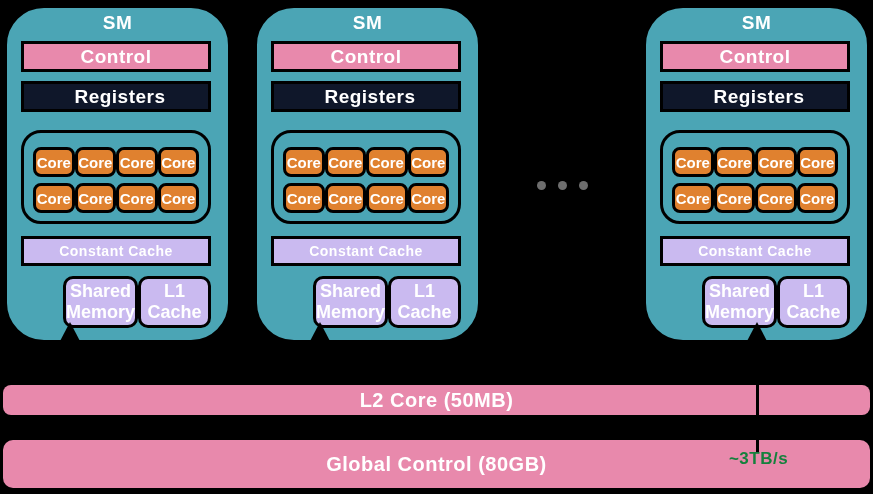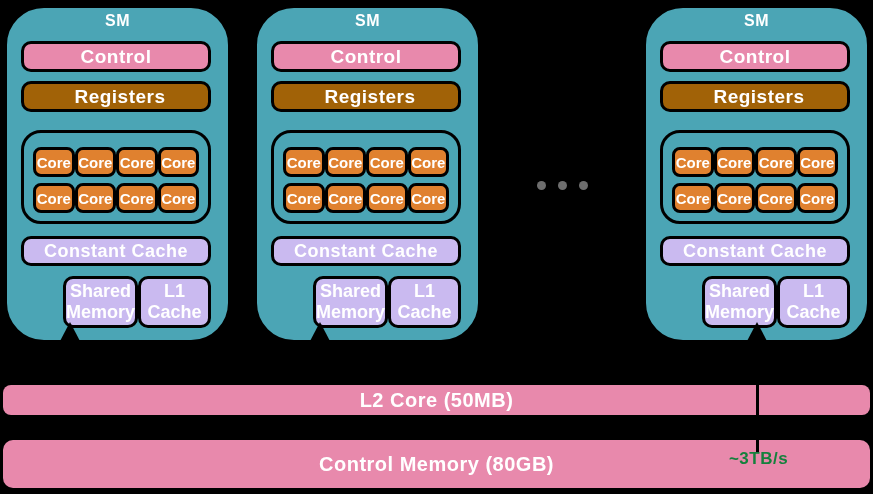--- a/index.html
+++ b/index.html
@@ -13,44 +13,44 @@
   .sm {
     position:absolute; top:5px; width:227px; height:338px;
     background:#4BA5B5; border:3px solid #000; border-radius:40px;
     box-sizing:border-box;
   }
   .sm-1 { left:4px; }
   .sm-2 { left:254px; }
   .sm-3 { left:643px; }
   .sm-title {
     position:absolute; top:4px; left:0; width:100%;
-    text-align:center; font-size:16px; letter-spacing:0.5px;
+    text-align:center; font-size:19px; letter-spacing:0.5px;
   }
   .row-box {
     position:absolute; left:14px; right:17px; height:31px;
-    border:3px solid #000; border-radius:10px; box-sizing:border-box;
+    border:3px solid #000; border-radius:0; box-sizing:border-box;
     display:flex; align-items:center; justify-content:center;
     font-size:19px; letter-spacing:0.5px;
   }
   .control   { top:33px; background:#E889AC; }
-  .registers { top:73px; background:#a16207;padding-left:8px; }
+  .registers { top:73px; background:#0f172a;padding-left:8px; }
   .core-grid {
     position:absolute; top:122px; left:14px; right:17px; height:94px;
     border:3px solid #000; border-radius:20px; box-sizing:border-box;
     display:flex; flex-direction:column; justify-content:space-between;
     padding:14px 9px 8px 9px;
   }
   .core-row { display:flex; justify-content:space-between; }
   .core {
     width:42px; height:30px; background:#E0812F;
     border:3px solid #000; border-radius:8px; box-sizing:border-box;
     display:flex; align-items:center; justify-content:center;
     font-size:15px;
   }
-  .constant { top:228px; height:30px; background:#CABAF0; font-size:18px; }
+  .constant { top:228px; height:30px; background:#CABAF0; font-size:14px; }
   .mem-row { position:absolute; top:268px; left:14px; right:17px; height:52px;
              display:flex; justify-content:space-between;margin-left:42px; }
   .mem-box {
     width:96px; height:52px; background:#CABAF0;
     border:3px solid #000; border-radius:10px; box-sizing:border-box;
     display:flex; align-items:center; justify-content:center; text-align:center;
     font-size:18px; line-height:1.18; white-space:pre-line;
   }
   
   .arrow-up {
@@ -170,16 +170,16 @@
 Memory</div>
       <div class="mem-box">L1
 Cache</div>
     </div>
     <div class="arrow-up"></div>
   </div>
 
   <div class="vline"></div>
 
   <div class="bar l2-bar">L2 Core (50MB)</div>
-  <div class="bar global-bar">Control Memory (80GB)</div>
+  <div class="bar global-bar">Global Control (80GB)</div>
   <div class="bw-label">~3TB/s</div>
 
 </div>
 
 </body></html>

